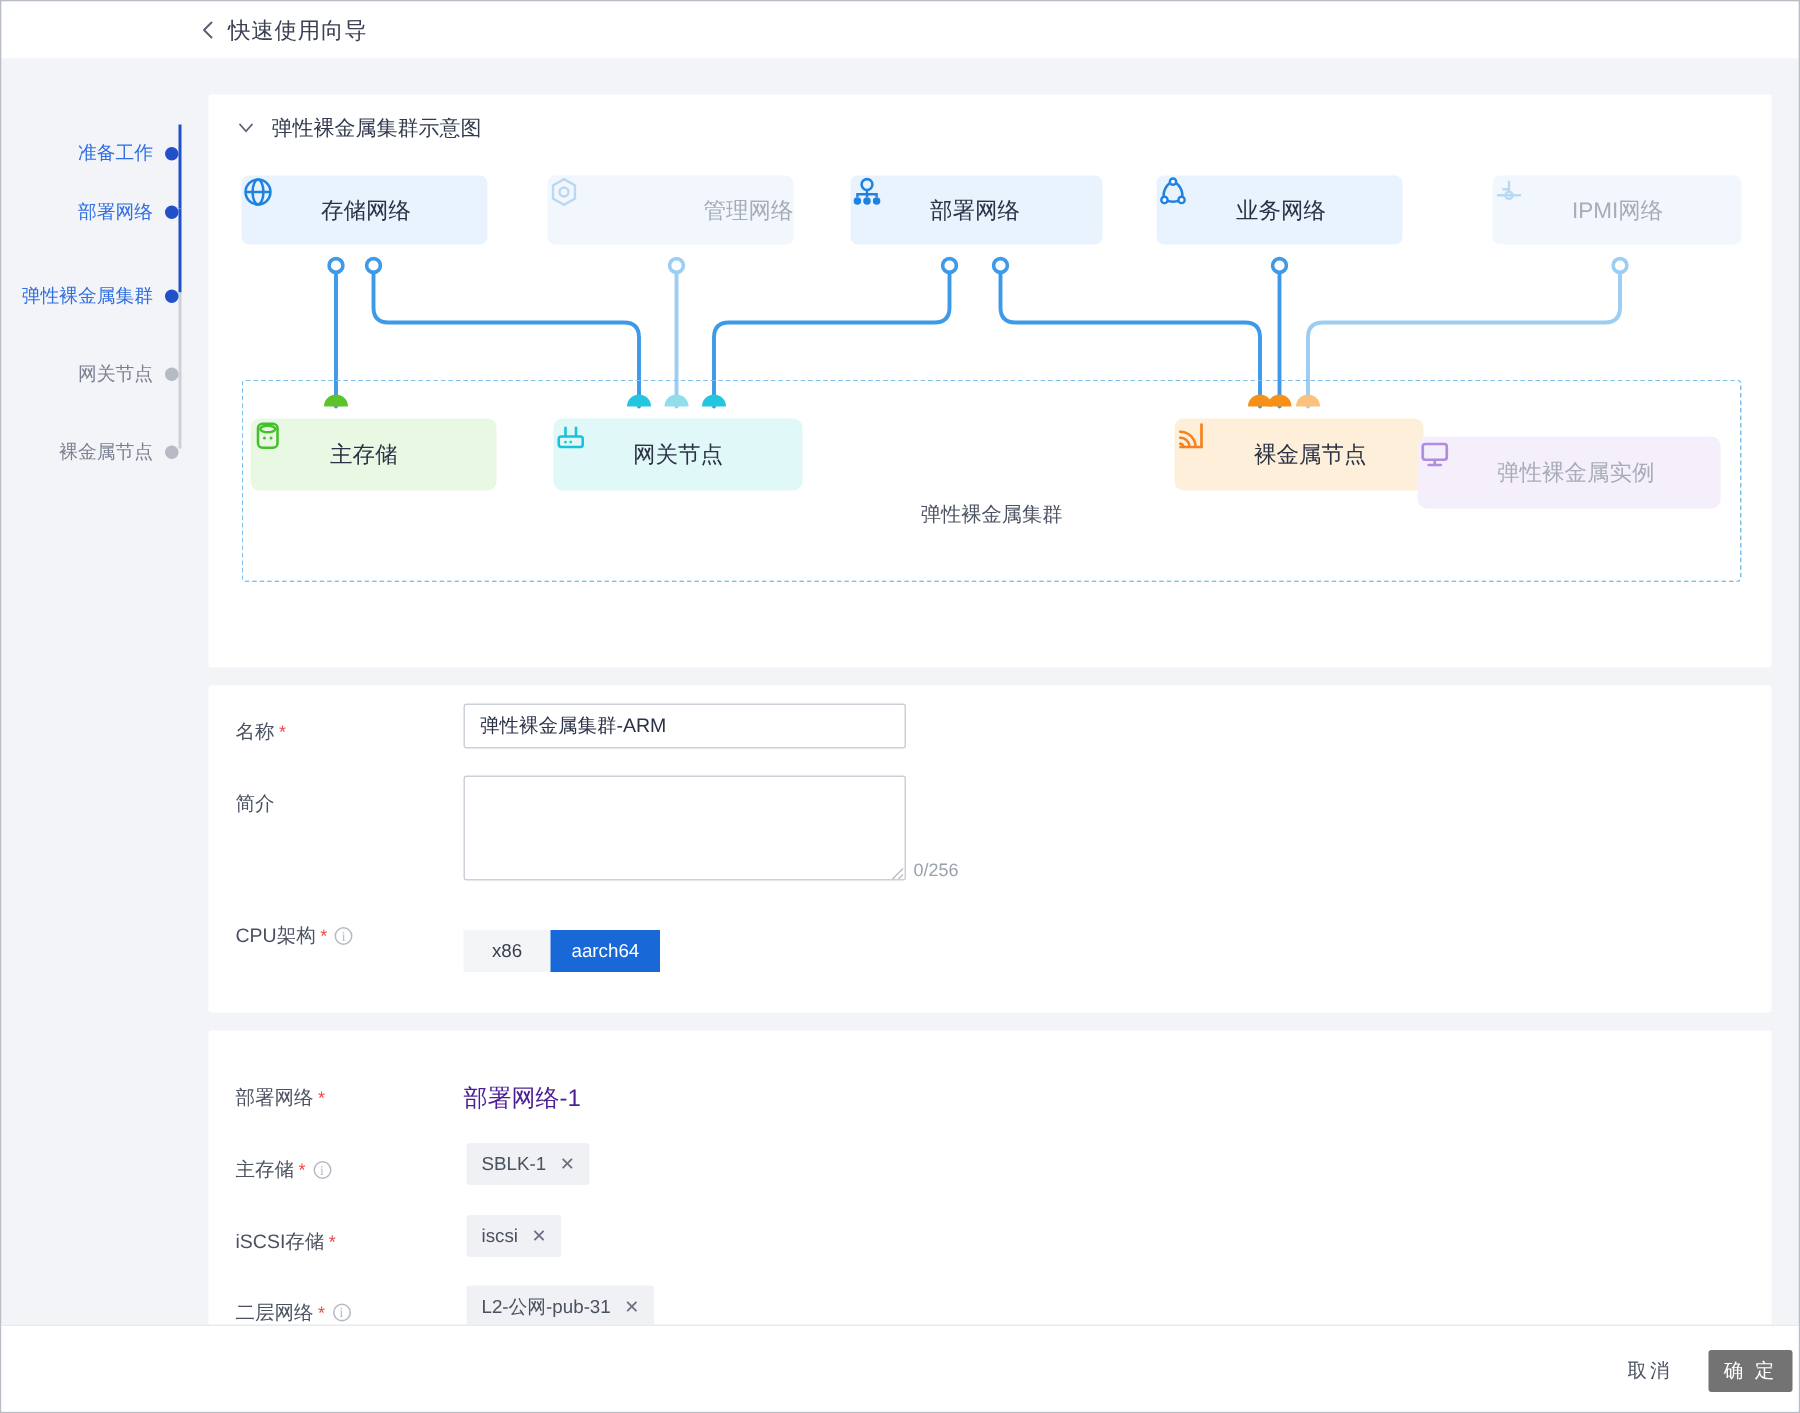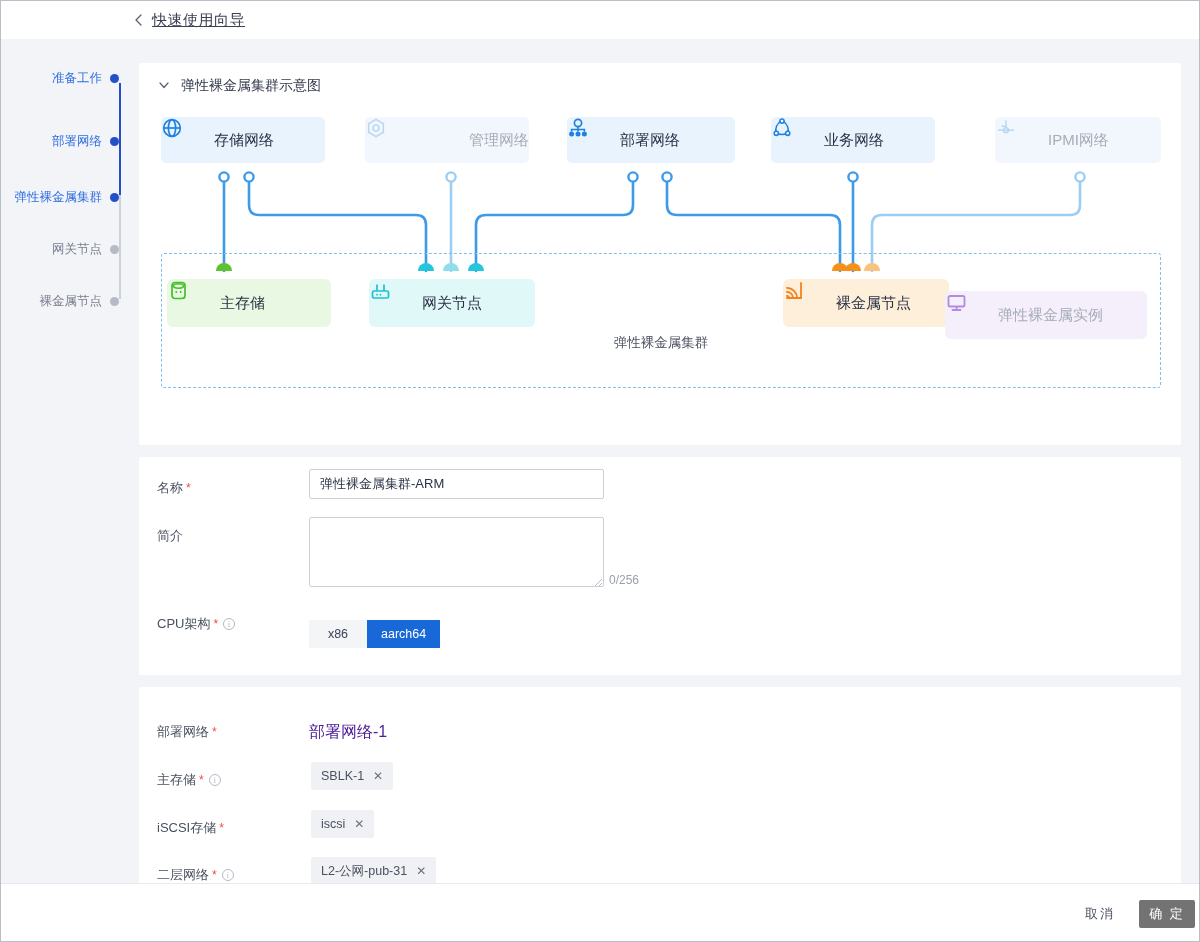--- a/index.html
+++ b/index.html
@@ -25,21 +25,21 @@
   }
   .back-chevron {
     margin-left: 131px;
     width: 14px; height: 14px;
     position: relative;
     color: #5a6072;
     font-size: 15px; line-height: 14px;
   }
   .topbar-title {
     margin-left: 6px;
-    font-size: 15px; color: #3b4153; letter-spacing: .5px; text-decoration: underline;
+    font-size: 15px; color: #3b4153; letter-spacing: .5px;
   }
 
   
   .body-area {
     position: absolute; left: 0; top: 38px;
     width: 1198px; height: 902px;
     background: #f3f4f8;
   }
 
   
@@ -221,21 +221,21 @@
   </div>
 
   <div class="body-area">
 
     <div class="steps">
       <div class="step-line active" style="top:44px; height:56px;"></div>
       <div class="step-line active" style="top:100px; height:56px;"></div>
       <div class="step-line inactive" style="top:156px; height:52px;"></div>
       <div class="step-line inactive" style="top:208px; height:52px;"></div>
 
-      <div class="step active" style="top:31px;margin-left:25px;">
+      <div class="step active" style="top:55px;margin-left:25px;">
         <span class="step-label">准备工作</span>
         <span class="step-dot"></span>
       </div>
       <div class="step active" style="top:94px;">
         <span class="step-label">部署网络</span>
         <span class="step-dot"></span>
       </div>
       <div class="step active" style="top:150px;">
         <span class="step-label">弹性裸金属集群</span>
         <span class="step-dot"></span>

